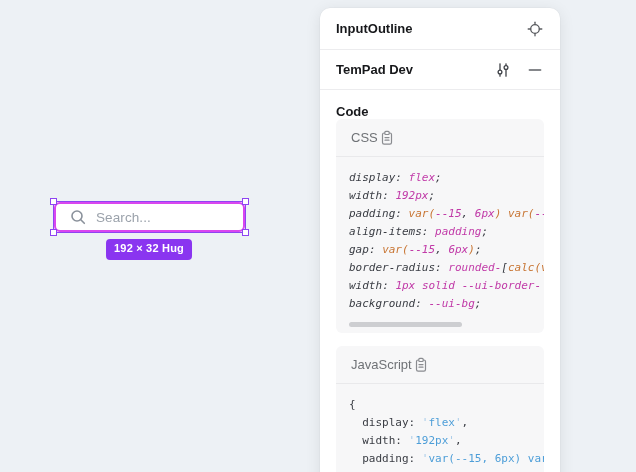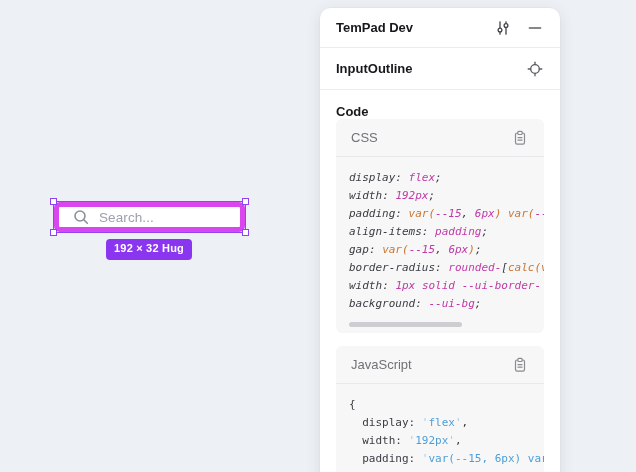--- a/index.html
+++ b/index.html
@@ -13,21 +13,21 @@
 
   
   .canvas { position: absolute; inset: 0; }
 
   .selection-box {
     position: absolute; left: 54px; top: 202px; width: 191px; height: 30px;
   }
   .search-input {
     position: absolute; inset: 0;
     background: #FFFFFF;
-    border: 5px solid #d946ef;
+    border: 2px solid #d946ef;
     border-radius: 6px;
     display: flex; align-items: center;
     padding: 0 10px 0 13px; gap: 9px;
   }
   .search-input .ph { color: #9BA2AB; font-size: 13.5px; letter-spacing: .1px; }
   .sel-outline {
     position: absolute; inset: -1px;
     border: 1.5px solid #8E44F2; pointer-events: none;
   }
   .handle {
@@ -65,21 +65,21 @@
   .node-row { height: 42px; }
   .node-name { font-size: 13px; font-weight: bold; color: #17181B; }
 
   .code-section { padding: 14px 16px 0; }
   .section-title { font-size: 13px; font-weight: bold; color: #17181B; margin-bottom: 0; }
 
   .code-block {
     background: #F7F7F8; border-radius: 6px; margin-bottom: 13px; overflow: hidden;
   }
   .code-block-header {
-    height: 38px; display: flex; align-items: center; justify-content: space-between;
+    height: 38px; display: flex; align-items: center; justify-content: flex-start;
     padding: 0 15px; border-bottom: 1px solid #E9E9EB;
   }
   .code-block-label { font-size: 13px; color: #6F7276; }
 
   .code-area {
     position: relative; padding: 12px 0 9px 13px; overflow: hidden;
     font-family: "DejaVu Sans Mono", monospace; font-size: 11px; line-height: 18px;
   }
   .code-area.with-scroll { padding-bottom: 20px; font-style: italic; }
   .code-line { white-space: pre; }
@@ -115,53 +115,53 @@
     <div class="handle tl"></div>
     <div class="handle tr"></div>
     <div class="handle bl"></div>
     <div class="handle br"></div>
   </div>
 
   <div class="size-badge">192 × 32 Hug</div>
 </div>
 
 <div class="panel">
+
+  <div class="panel-row node-row">
+    <span class="node-name">InputOutline</span>
+    <span class="icon-btn">
+      <svg width="16" height="16" viewBox="0 0 16 16" fill="none" stroke="#5A5C60" stroke-width="1.3" stroke-linecap="round">
+        <circle cx="8" cy="8" r="4.3"></circle>
+        <line x1="8" y1="1.2" x2="8" y2="3.6"></line>
+        <line x1="8" y1="12.4" x2="8" y2="14.8"></line>
+        <line x1="1.2" y1="8" x2="3.6" y2="8"></line>
+        <line x1="12.4" y1="8" x2="14.8" y2="8"></line>
+      </svg>
+    </span>
+  </div>
 
   <div class="panel-row panel-header">
     <span class="panel-title">TemPad Dev</span>
     <span class="hdr-icons">
       <span class="icon-btn">
         <svg width="16" height="16" viewBox="0 0 16 16" fill="#FFFFFF" stroke="#3E4146" stroke-width="1.3" stroke-linecap="round">
           <line x1="5" y1="1.8" x2="5" y2="14.2"></line>
           <line x1="11" y1="1.8" x2="11" y2="14.2"></line>
           <circle cx="5" cy="10" r="1.9"></circle>
           <circle cx="11" cy="5.5" r="1.9"></circle>
         </svg>
       </span>
       <span class="icon-btn">
         <svg width="16" height="16" viewBox="0 0 16 16" stroke="#85878B" stroke-width="1.8" stroke-linecap="round">
           <line x1="2.5" y1="8" x2="13.5" y2="8"></line>
         </svg>
       </span>
     </span>
   </div>
 
-  <div class="panel-row node-row">
-    <span class="node-name">InputOutline</span>
-    <span class="icon-btn">
-      <svg width="16" height="16" viewBox="0 0 16 16" fill="none" stroke="#5A5C60" stroke-width="1.3" stroke-linecap="round">
-        <circle cx="8" cy="8" r="4.3"></circle>
-        <line x1="8" y1="1.2" x2="8" y2="3.6"></line>
-        <line x1="8" y1="12.4" x2="8" y2="14.8"></line>
-        <line x1="1.2" y1="8" x2="3.6" y2="8"></line>
-        <line x1="12.4" y1="8" x2="14.8" y2="8"></line>
-      </svg>
-    </span>
-  </div>
-
   <div class="code-section">
     <div class="section-title">Code</div>
 
     <div class="code-block">
       <div class="code-block-header">
         <span class="code-block-label">CSS</span>
         <span class="icon-btn">
           <svg width="16" height="16" viewBox="0 0 16 16" fill="none" stroke="#8A8C90" stroke-width="1.2" stroke-linecap="round">
             <rect x="3.5" y="3" width="9" height="11.2" rx="1.6"></rect>
             <rect x="5.8" y="1.4" width="4.4" height="3.1" rx="1" fill="#F7F7F8"></rect>

